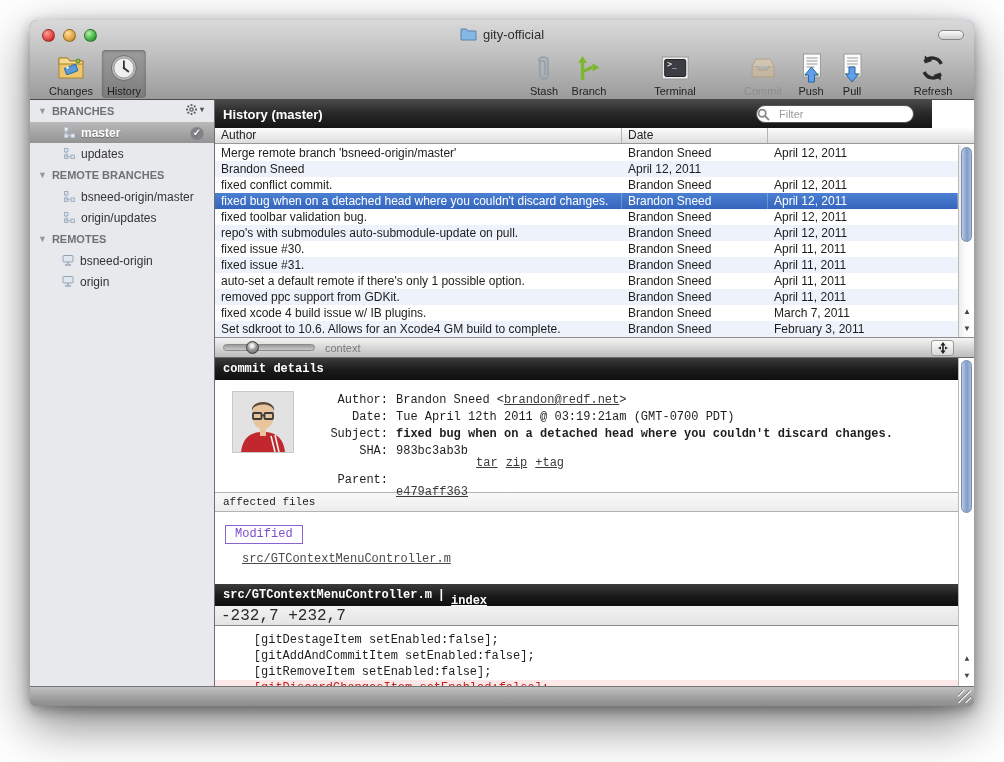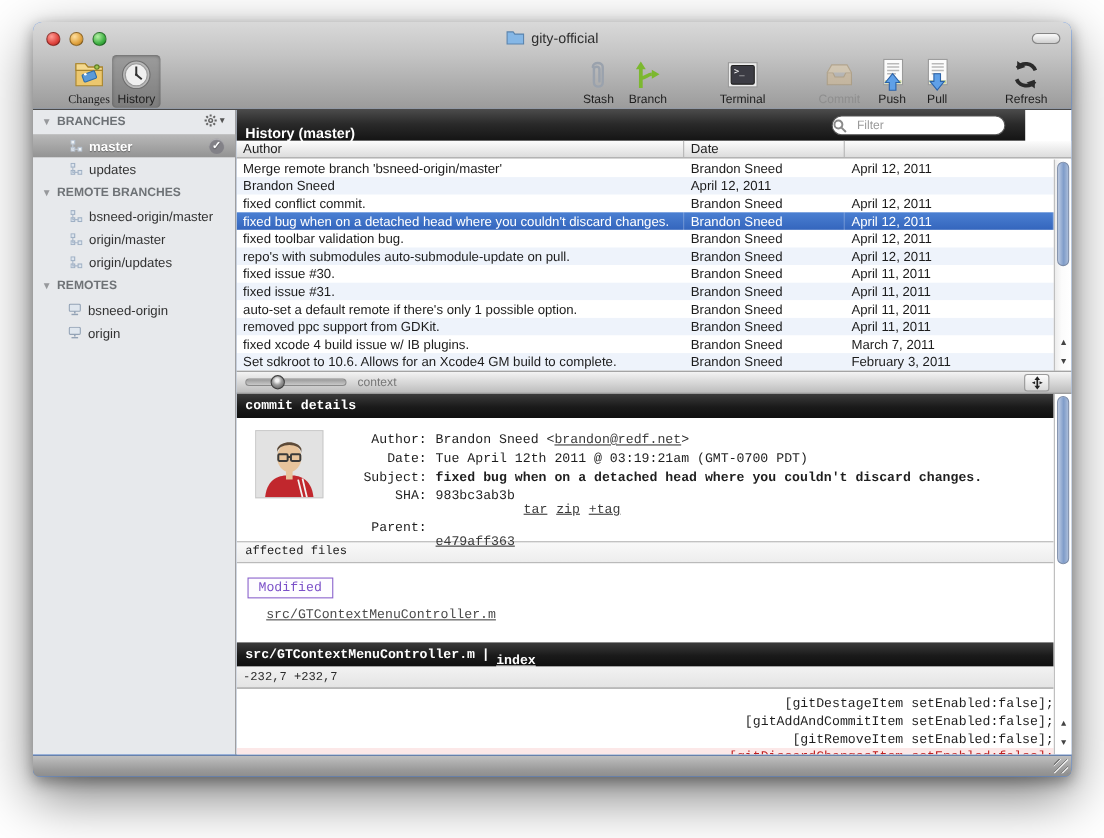--- a/index.html
+++ b/index.html
@@ -45,21 +45,21 @@
   .s-item.sel { background:linear-gradient(#b9b9b9,#939393); color:#fff; font-weight:bold;
                 text-shadow:0 1px 1px rgba(0,0,0,.35); }
   .chk { position:absolute; right:10px; width:14px; height:14px; border-radius:50%;
          background:#828187; color:#fff; font-size:10px; line-height:14px; text-align:center;
          box-shadow:inset 0 1px 1px rgba(255,255,255,.4); }
   
   .main { position:absolute; left:185px; top:80px; width:759px; height:586px; background:#fff;
           overflow:hidden; }
   .hist-head { position:absolute; left:0; top:0; width:717px; height:28px;
                background:linear-gradient(#4a4a4a,#2a2a2a 45%,#141414);
-               display:flex; align-items:flex-end; }
+               display:flex; align-items:center; }
   .hist-title { color:#fff; font-weight:bold; font-size:13px; padding-left:8px; }
   .filter { position:absolute; right:18px; top:5px; width:158px; height:18px;
             border-radius:9px; border:1px solid #555; padding:0 6px 0 22px;
             font-size:11px; color:#333; background:#fff; outline:none;
             font-family:"Liberation Sans",sans-serif; }
   .filter::placeholder { color:#9a9a9a; }
   .search-ico { position:absolute; right:162px; top:8px; z-index:3; pointer-events:none; }
   .thead { position:absolute; left:0; top:28px; width:759px; height:16px; display:grid;
            grid-template-columns:407px 146px 190px 16px;
            background:linear-gradient(#fdfdfd,#dcdcdc); border-bottom:1px solid #979797;
@@ -115,23 +115,23 @@
   .gaps { display:inline-flex; gap:8px; }
   .aff-head { height:20px; background:linear-gradient(#f9f9f9,#ededed);
               border-top:1px solid #b3b3b3; border-bottom:1px solid #b3b3b3;
               font-size:11px; color:#222; display:flex; align-items:center; padding-left:8px; }
   .aff-body { height:72px; }
   .badge { display:inline-block; margin:13px 0 0 10px; border:1px solid #8a63cc; color:#7b50c8;
            font-size:12px; padding:1px 9px 2px; background:#fefdff; }
   .aff-file { display:block; margin:8px 0 0 27px; font-size:12px; color:#4a4a4a;
               text-decoration:underline; cursor:pointer; }
   .hunk { height:20px; background:linear-gradient(#f2f2f2,#e4e4e4); border-bottom:1px solid #8c8c8c;
-          font-size:11px; color:#2a2a2a; display:flex; align-items:center; padding-left:6px; }
+          font-size:16px; color:#2a2a2a; display:flex; align-items:center; padding-left:6px; }
   .code { padding-top:6px; font-size:12px; color:#1f1f1f; }
-  .cline { height:16px; line-height:16px; padding-left:22px; white-space:pre;text-align:right; }
+  .cline { height:16px; line-height:16px; padding-left:10px; white-space:pre; }
   .cline.deletion { color:#c01f1f; background:#fce8e8; }
   
   .bottombar { position:absolute; left:0; top:666px; width:944px; height:20px;
                background:linear-gradient(#c0c0c0,#999 70%,#8d8d8d);
                border-top:1px solid #757575; border-radius:0 0 6px 6px; }
   .grip { position:absolute; right:3px; bottom:3px; width:13px; height:13px;
           background:repeating-linear-gradient(135deg, transparent 0 3px, #7c7c7c 3px 4px, rgba(255,255,255,.7) 4px 5px); }
   svg { display:block; }
 </style>
 </head>
@@ -150,21 +150,21 @@
         <span>
           <svg width="17" height="13" viewBox="0 0 17 13">
               <path d="M1 3 L1 12 L16 12 L16 3 L8 3 L6.5 1 L1 1 Z" fill="#85b7e6" stroke="#5a84ad" stroke-width="1"></path>
             </svg>
         </span>
         <span>gity-official</span>
       </span>
     </div>
     <div class="lozenge"></div>
 
-    <div class="tbtn" style="left:51px;font-family:Liberation Serif, serif;">
+    <div class="tbtn" style="left:41px;">
       <div class="ico">
         <svg width="30" height="26" viewBox="0 0 30 26">
           <path d="M3 6 L3 23 L27 23 L27 6 L14 6 L11.5 3 L3 3 Z" fill="#ecc76e" stroke="#a8842c" stroke-width="1"></path>
           <path d="M3 9 L27 9 L27 6 L14 6 L11.5 3 L3 3 Z" fill="#f4d98e" stroke="#a8842c" stroke-width="1"></path>
           <rect x="9" y="11" width="12" height="7" rx="1" transform="rotate(-20 15 14)" fill="#5a9ad8" stroke="#2f6ca8"></rect>
           <circle cx="11.5" cy="12.5" r="1.2" fill="#fff"></circle>
           <circle cx="22" cy="6" r="2" fill="#9ec44c" stroke="#5f7e22"></circle>
         </svg>
       </div>
       <div class="lbl">Changes</div>
@@ -333,33 +333,20 @@
         <svg width="11" height="11" viewBox="0 0 11 11">
             <g fill="#dde5ee" stroke="#9fb0c4">
               <rect x="0.5" y="0.5" width="3.4" height="3.4"></rect>
               <rect x="0.5" y="7" width="3.4" height="3.4"></rect>
               <rect x="7" y="7" width="3.4" height="3.4"></rect>
             </g>
             <path d="M2.2 4 V8.7 H7" stroke="#a9b8ca" fill="none"></path>
           </svg>
       </span>
       <span>bsneed-origin/master</span>
-    </div>
-    <div class="s-item">
-      <span class="i">
-        <svg width="11" height="11" viewBox="0 0 11 11">
-            <g fill="#dde5ee" stroke="#9fb0c4">
-              <rect x="0.5" y="0.5" width="3.4" height="3.4"></rect>
-              <rect x="0.5" y="7" width="3.4" height="3.4"></rect>
-              <rect x="7" y="7" width="3.4" height="3.4"></rect>
-            </g>
-            <path d="M2.2 4 V8.7 H7" stroke="#a9b8ca" fill="none"></path>
-          </svg>
-      </span>
-      <span>origin/master</span>
     </div>
     <div class="s-item">
       <span class="i">
         <svg width="11" height="11" viewBox="0 0 11 11">
             <g fill="#dde5ee" stroke="#9fb0c4">
               <rect x="0.5" y="0.5" width="3.4" height="3.4"></rect>
               <rect x="0.5" y="7" width="3.4" height="3.4"></rect>
               <rect x="7" y="7" width="3.4" height="3.4"></rect>
             </g>
             <path d="M2.2 4 V8.7 H7" stroke="#a9b8ca" fill="none"></path>

